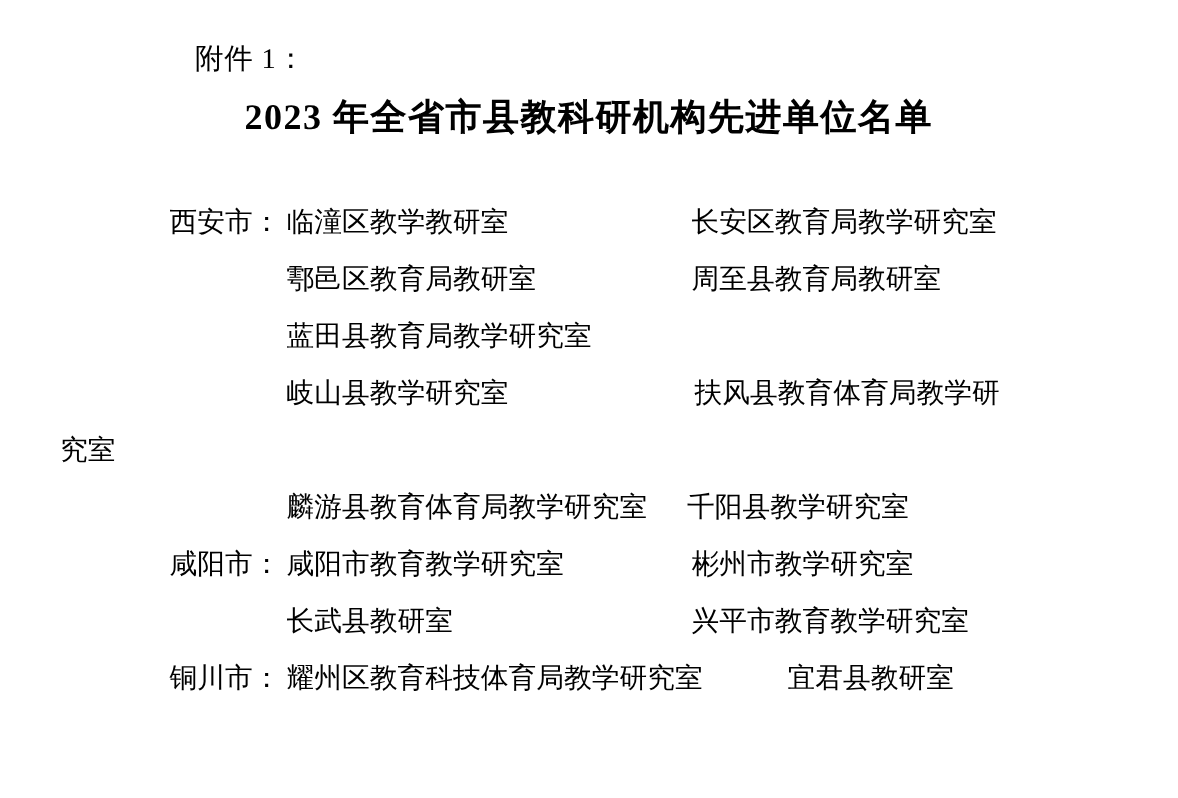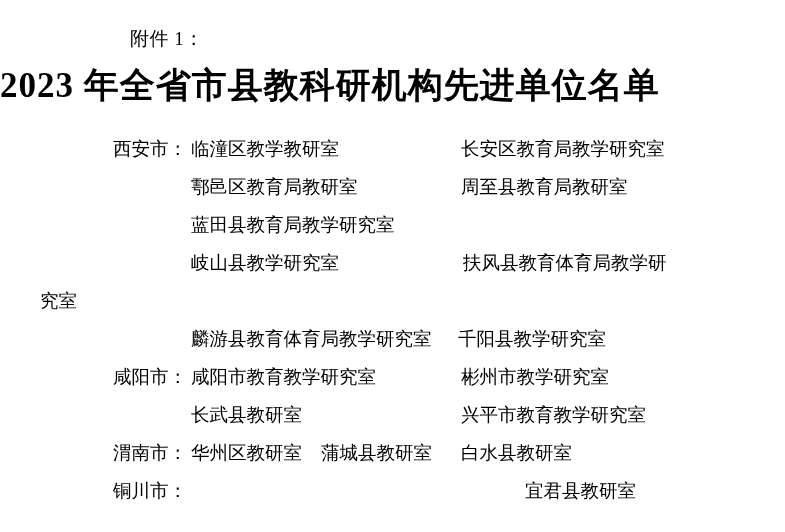--- a/index.html
+++ b/index.html
@@ -25,22 +25,22 @@
     left: 130px;
     top: 26px;
     font-size: 19px;
     letter-spacing: 0.5px;
   }
   .doc-title {
     position: absolute;
     left: 0;
     right: 0;
     top: 62px;
-    text-align: left;
-    font-size: 35px;
+    text-align: center;
+    font-size: 24px;
     font-weight: bold;
     letter-spacing: 1px;
   }
   .content {
     position: absolute;
     left: 113px;
     top: 130px;
     width: 600px;
   }
   .row {
@@ -149,26 +149,21 @@
     <div class="row">
       <span class="city">咸阳市：</span>
       <span class="col1">咸阳市教育教学研究室</span>
       <span class="col2">彬州市教学研究室</span>
     </div>
     <div class="row">
       <span class="col1">长武县教研室</span>
       <span class="col2">兴平市教育教学研究室</span>
     </div>
 
-    <div class="row">
-      <span class="city">渭南市：</span>
-      <span class="narrow-a">华州区教研室</span>
-      <span class="narrow-b">蒲城县教研室</span>
-      <span class="narrow-c">白水县教研室</span>
-    </div>
 
     <div class="row">
       <span class="city">铜川市：</span>
+      <span class="tc-a">耀州区教育科技体育局教学研究室</span>
       <span class="tc-b">宜君县教研室</span>
     </div>
 
   </div>
 </div>
 
 </body></html>

